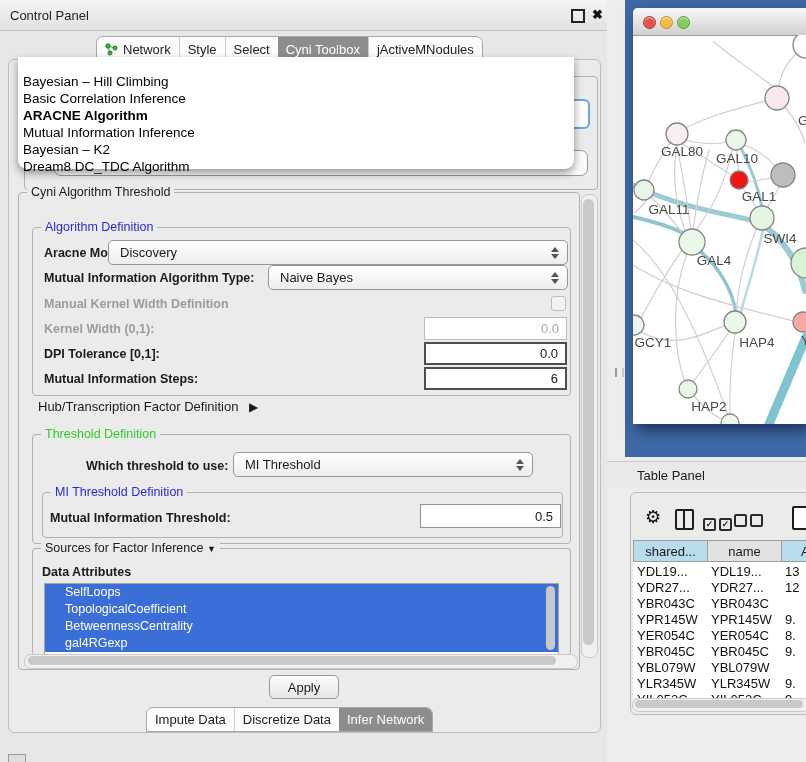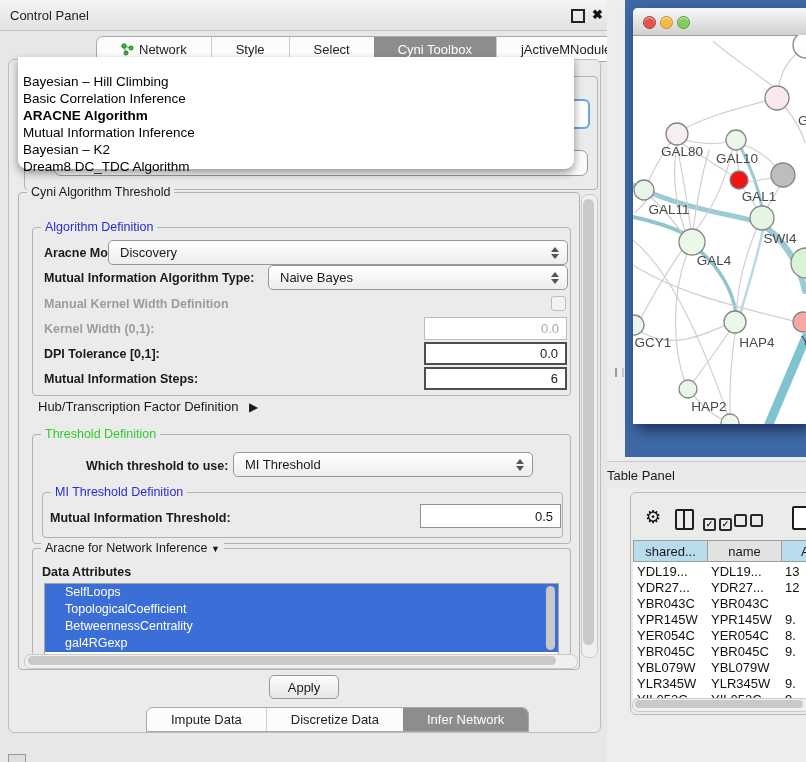--- a/index.html
+++ b/index.html
@@ -9,21 +9,21 @@
 
   
   .cp-titlebar{left:0;top:0;width:607px;height:30px;background:linear-gradient(#f4f4f4,#e2e2e2);
     border-bottom:1px solid #c2c2c2;display:flex;align-items:center;}
   .cp-title{font-size:13px;margin-left:10px;color:#222;}
   .float-btn{position:absolute;right:22px;top:9px;width:10px;height:10px;border:2px solid #222;}
   .close-btn{position:absolute;right:4px;top:7px;font-size:13px;font-weight:bold;color:#111;}
 
   .tabbar{display:flex;height:24px;background:#fcfcfc;border:1px solid #a8a8a8;
     border-radius:7px 7px 0 0;overflow:hidden;}
-  .tab{display:flex;align-items:center;padding:0 24px;font-size:13px;color:#222;white-space:nowrap;}
+  .tab{display:flex;align-items:center;padding:0 8px;font-size:13px;color:#222;white-space:nowrap;}
   .tab+.tab{border-left:1px solid #cccccc;}
   .tab.sel{background:#8d8d8d;color:#fff;border-left:none;}
   .net-ico{width:13px;height:13px;margin-right:5px;}
 
   .main-panel{left:8px;top:59px;width:591px;height:672px;background:#ebebeb;
     border:1px solid #bdbdbd;border-radius:6px;}
 
   
   .gbox{position:absolute;border:1px solid #b1b1b1;border-radius:4px;}
   .legend{position:absolute;top:-8px;left:8px;background:#ebebeb;padding:0 4px;font-size:12.5px;white-space:nowrap;}
@@ -73,21 +73,21 @@
   .net-win{left:633px;top:8px;width:173px;height:416px;background:#fff;border-radius:5px 0 0 0;
     box-shadow:4px 6px 14px rgba(0,0,25,.55);}
   .net-titlebar{left:0;top:0;width:173px;height:27px;background:linear-gradient(#f8f8f8,#d0d0d0);
     border-bottom:1px solid #9d9d9d;border-radius:5px 0 0 0;}
   .light{position:absolute;top:8px;width:11px;height:11px;border-radius:50%;box-shadow:inset 0 1px 1px rgba(255,255,255,.7);}
   .net-canvas{left:0;top:27px;width:173px;height:389px;overflow:hidden;}
 
   
   .tp-titlebar{left:607px;top:461px;width:199px;height:26px;background:#e9e9e9;border-top:1px solid #c8c8c8;
     display:flex;align-items:center;}
-  .tp-title{font-size:13px;}
+  .tp-title{font-size:13px;margin-left:30px;}
   .tp-box{left:630px;top:492px;width:200px;height:221px;background:#ebebeb;border:1px solid #bcbcbc;border-radius:6px;}
   .gear{position:absolute;font-size:18px;color:#111;}
   .col-ico{position:absolute;width:15px;height:17px;border:2px solid #1c1c1c;border-radius:2px;}
   .col-ico::after{content:"";position:absolute;left:6px;top:0;width:2px;height:17px;background:#1c1c1c;}
   .cb{display:inline-block;width:9px;height:9px;border:2px solid #2a2a2a;border-radius:2px;margin-right:3px;
       font-size:9px;line-height:9px;text-align:center;color:#2a2a2a;font-weight:bold;}
   .doc-ico{position:absolute;width:16px;height:20px;border:2px solid #1c1c1c;border-radius:2px;background:#fff;}
 
   .th{position:absolute;top:540px;height:22px;box-sizing:border-box;border:1px solid #9d9d9d;
       font-size:13px;display:flex;align-items:center;justify-content:center;color:#1a1a1a;}
@@ -205,21 +205,21 @@
   <div class="abs gbox" style="left:42px;top:492px;width:519px;height:44px;">
     <span class="legend blue">MI Threshold Definition</span>
   </div>
   <span class="flabel" style="left:50px;top:511px;">Mutual Information Threshold:</span>
   <div class="tinput" style="left:420px;top:504px;width:141px;height:24px;border:1px solid #8f8f8f;">
     <span>0.5</span>
   </div>
 
   <div class="abs gbox" style="left:32px;top:548px;width:537px;height:106px;border-bottom:none;">
     <span class="legend">
-      <span>Aracne for Network Inference</span>
+      <span>Sources for Factor Inference</span>
       <span style="font-size:9px;">▼</span>
     </span>
   </div>
   <span class="flabel" style="left:42px;top:565px;">Data Attributes</span>
   <div class="abs attr-list">
     <div class="attr-item" style="top:0;">SelfLoops</div>
     <div class="attr-item" style="top:17px;">TopologicalCoefficient</div>
     <div class="attr-item" style="top:34px;">BetweennessCentrality</div>
     <div class="attr-item" style="top:51px;">gal4RGexp</div>
     <div class="sb-thumb" style="left:501px;top:2px;width:9px;height:64px;"></div>

